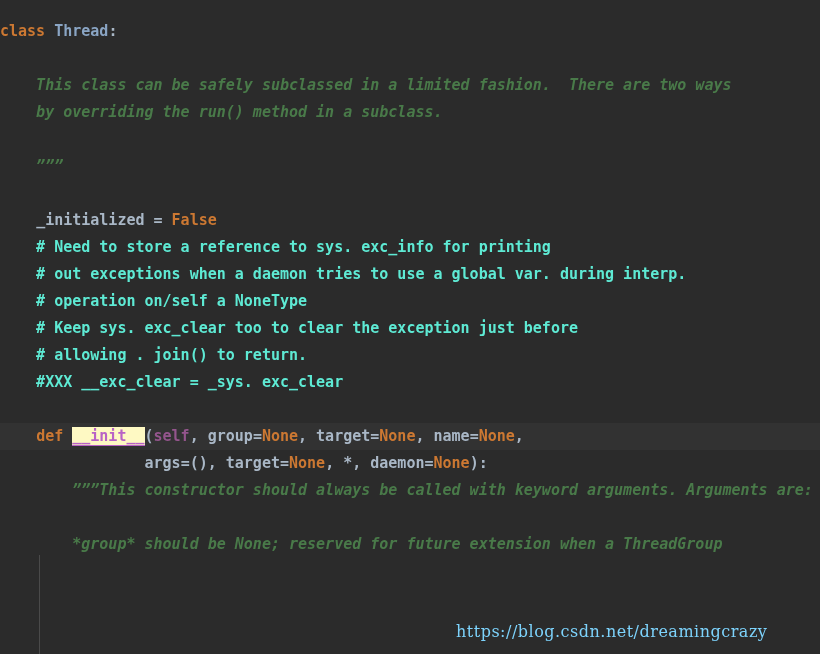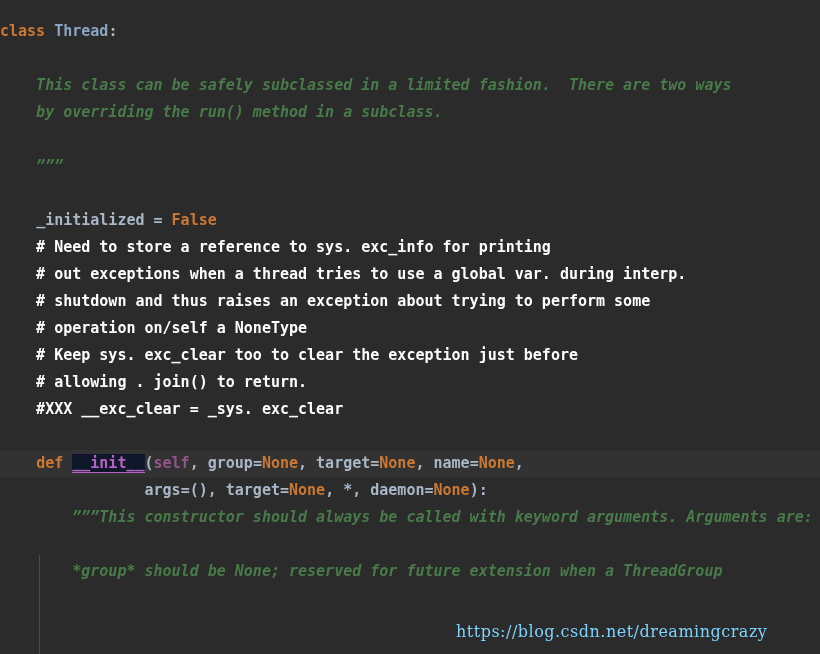--- a/index.html
+++ b/index.html
@@ -37,26 +37,26 @@
   .line.current {
     background: #323232;
   }
   
   .kw      { color: #cc7832; }
   .type    { color: #8aa5c4; }
   .plain   { color: #a9b7c6; }
   .op      { color: #a9b7c6; }
   .const   { color: #cc7832; }
   .doc     { color: #497a49; font-style: italic; }
-  .cmt     { color: #ffffff; }
+  .cmt     { color: #5eead4; }
   .self    { color: #94558d; }
   .param   { color: #a9b7c6; }
   .fname   {
     color: #b862c6;
-    background: #0f172a;
+    background: #fef9c3;
     border-bottom: 1px solid #b862c6;
   }
   
   .guide {
     position: absolute;
     left: 39px;
     width: 1px;
     background: #4a4a4a;
   }
   .watermark {
@@ -77,22 +77,21 @@
   <div id="code">
       <div class="line"><span class="kw">class</span><span class="plain"> </span><span class="type">Thread</span><span class="plain">:</span></div>
       <div class="line"><span class="doc"></span></div>
       <div class="line"><span class="doc">    This class can be safely subclassed in a limited fashion.  There are two ways</span></div>
       <div class="line"><span class="doc">    by overriding the run() method in a subclass.</span></div>
       <div class="line"><span class="doc"></span></div>
       <div class="line"><span class="doc">    ”””</span></div>
       <div class="line"><span class="plain"></span></div>
       <div class="line"><span class="plain">    </span><span class="plain">_initialized</span><span class="op"> = </span><span class="const">False</span></div>
       <div class="line"><span class="cmt">    # Need to store a reference to sys. exc_info for printing</span></div>
-      <div class="line"><span class="cmt">    # out exceptions when a thread tries to use a global var. during interp.</span></div>
-      <div class="line"><span class="cmt">    # shutdown and thus raises an exception about trying to perform some</span></div>
+      <div class="line"><span class="cmt">    # out exceptions when a daemon tries to use a global var. during interp.</span></div>
       <div class="line"><span class="cmt">    # operation on/self a NoneType</span></div>
       <div class="line"><span class="cmt">    # Keep sys. exc_clear too to clear the exception just before</span></div>
       <div class="line"><span class="cmt">    # allowing . join() to return.</span></div>
       <div class="line"><span class="cmt">    #XXX __exc_clear = _sys. exc_clear</span></div>
       <div class="line"><span class="plain"></span></div>
       <div class="line current"><span class="plain">    </span><span class="kw">def</span><span class="plain"> </span><span class="fname">__init__</span><span class="plain">(</span><span class="self">self</span><span class="plain">, </span><span class="param">group</span><span class="op">=</span><span class="const">None</span><span class="plain">, </span><span class="param">target</span><span class="op">=</span><span class="const">None</span><span class="plain">, </span><span class="param">name</span><span class="op">=</span><span class="const">None</span><span class="plain">,</span></div>
       <div class="line"><span class="plain">                </span><span class="param">args</span><span class="op">=</span><span class="plain">(), </span><span class="param">target</span><span class="op">=</span><span class="const">None</span><span class="plain">, *, </span><span class="param">daemon</span><span class="op">=</span><span class="const">None</span><span class="plain">):</span></div>
       <div class="line"><span class="doc">        ”””This constructor should always be called with keyword arguments. Arguments are:</span></div>
       <div class="line"><span class="doc"></span></div>
       <div class="line"><span class="doc">        *group* should be None; reserved for future extension when a ThreadGroup</span></div>

